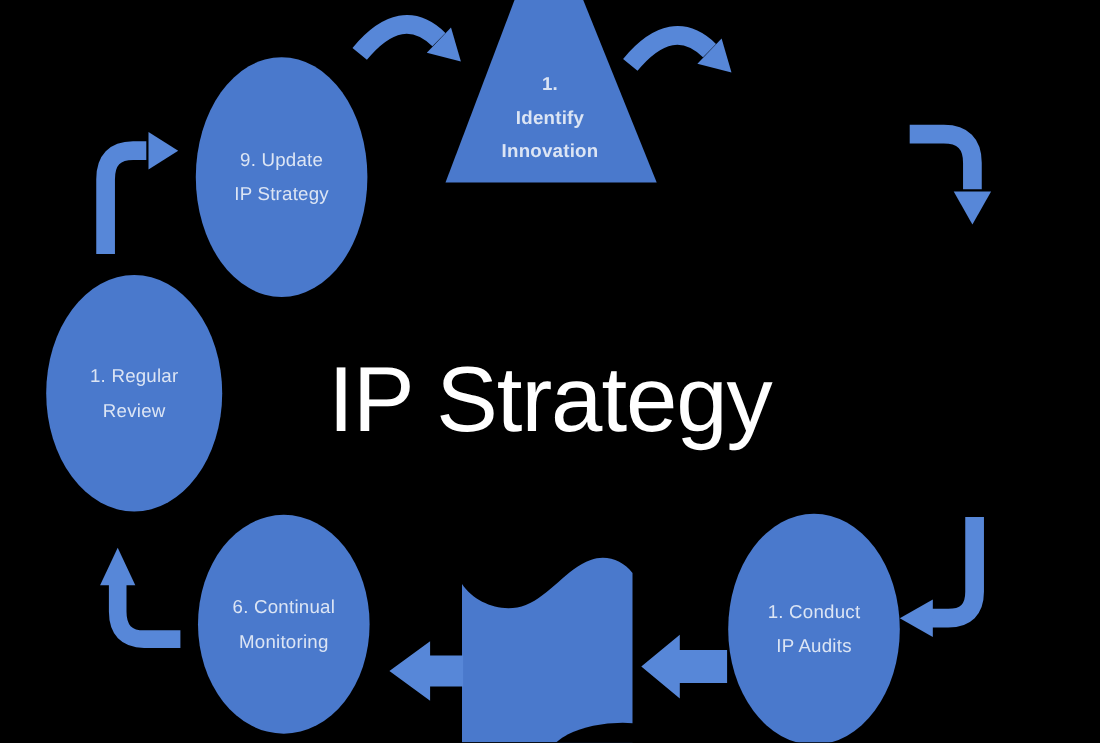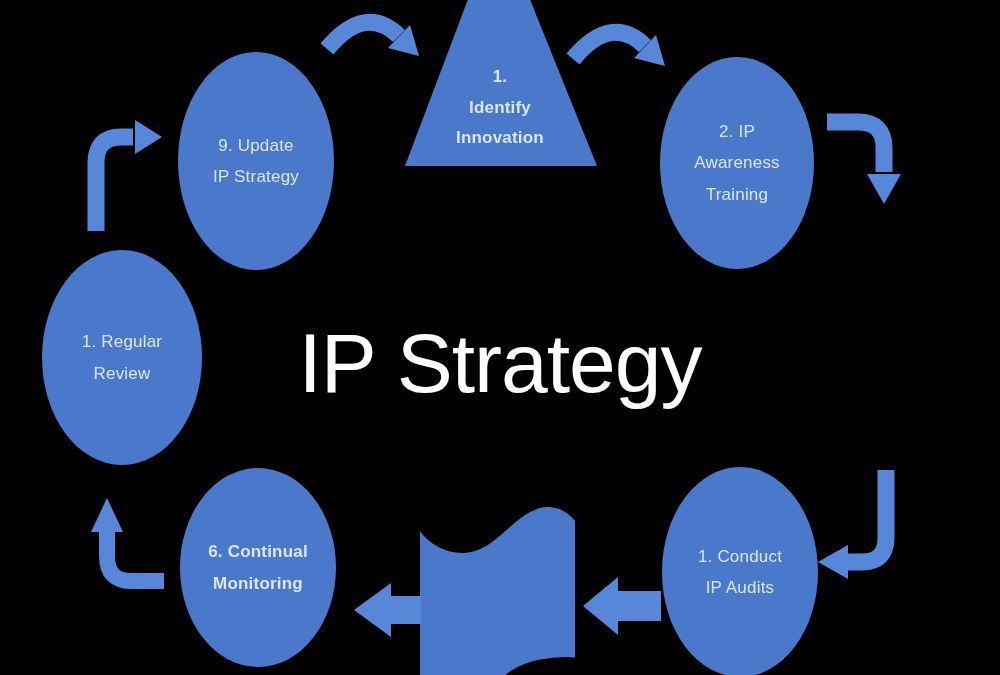--- a/index.html
+++ b/index.html
@@ -78,34 +78,29 @@
     <g>
       <path class="arrow-stroke" d="M96,231 L96,163 Q96,137 121,137 L133,137"></path>
       <polygon class="arrow-fill" points="135,120 135,154 162,137"></polygon>
     </g>
   </svg>
 
   <div class="free-label bold" style="left:418px;top:52px;width:164px;height:112px;">1.
 Identify
 Innovation</div>
 
-  <div class="node" style="left:660px;top:57px;width:154px;height:212px;">
-    <div class="node-label">2. IP
-Awareness
-Training</div>
-  </div>
 
 
   <div class="node" style="left:662px;top:467px;width:156px;height:210px;">
     <div class="node-label">1. Conduct
 IP Audits</div>
   </div>
 
 
-  <div class="node" style="left:180px;top:468px;width:156px;height:199px;font-weight:bold;">
+  <div class="node" style="left:180px;top:468px;width:156px;height:199px;">
     <div class="node-label">6. Continual
 Monitoring</div>
   </div>
 
   <div class="node" style="left:42px;top:250px;width:160px;height:215px;">
     <div class="node-label">1. Regular
 Review</div>
   </div>
 
   <div class="node" style="left:178px;top:52px;width:156px;height:218px;">

